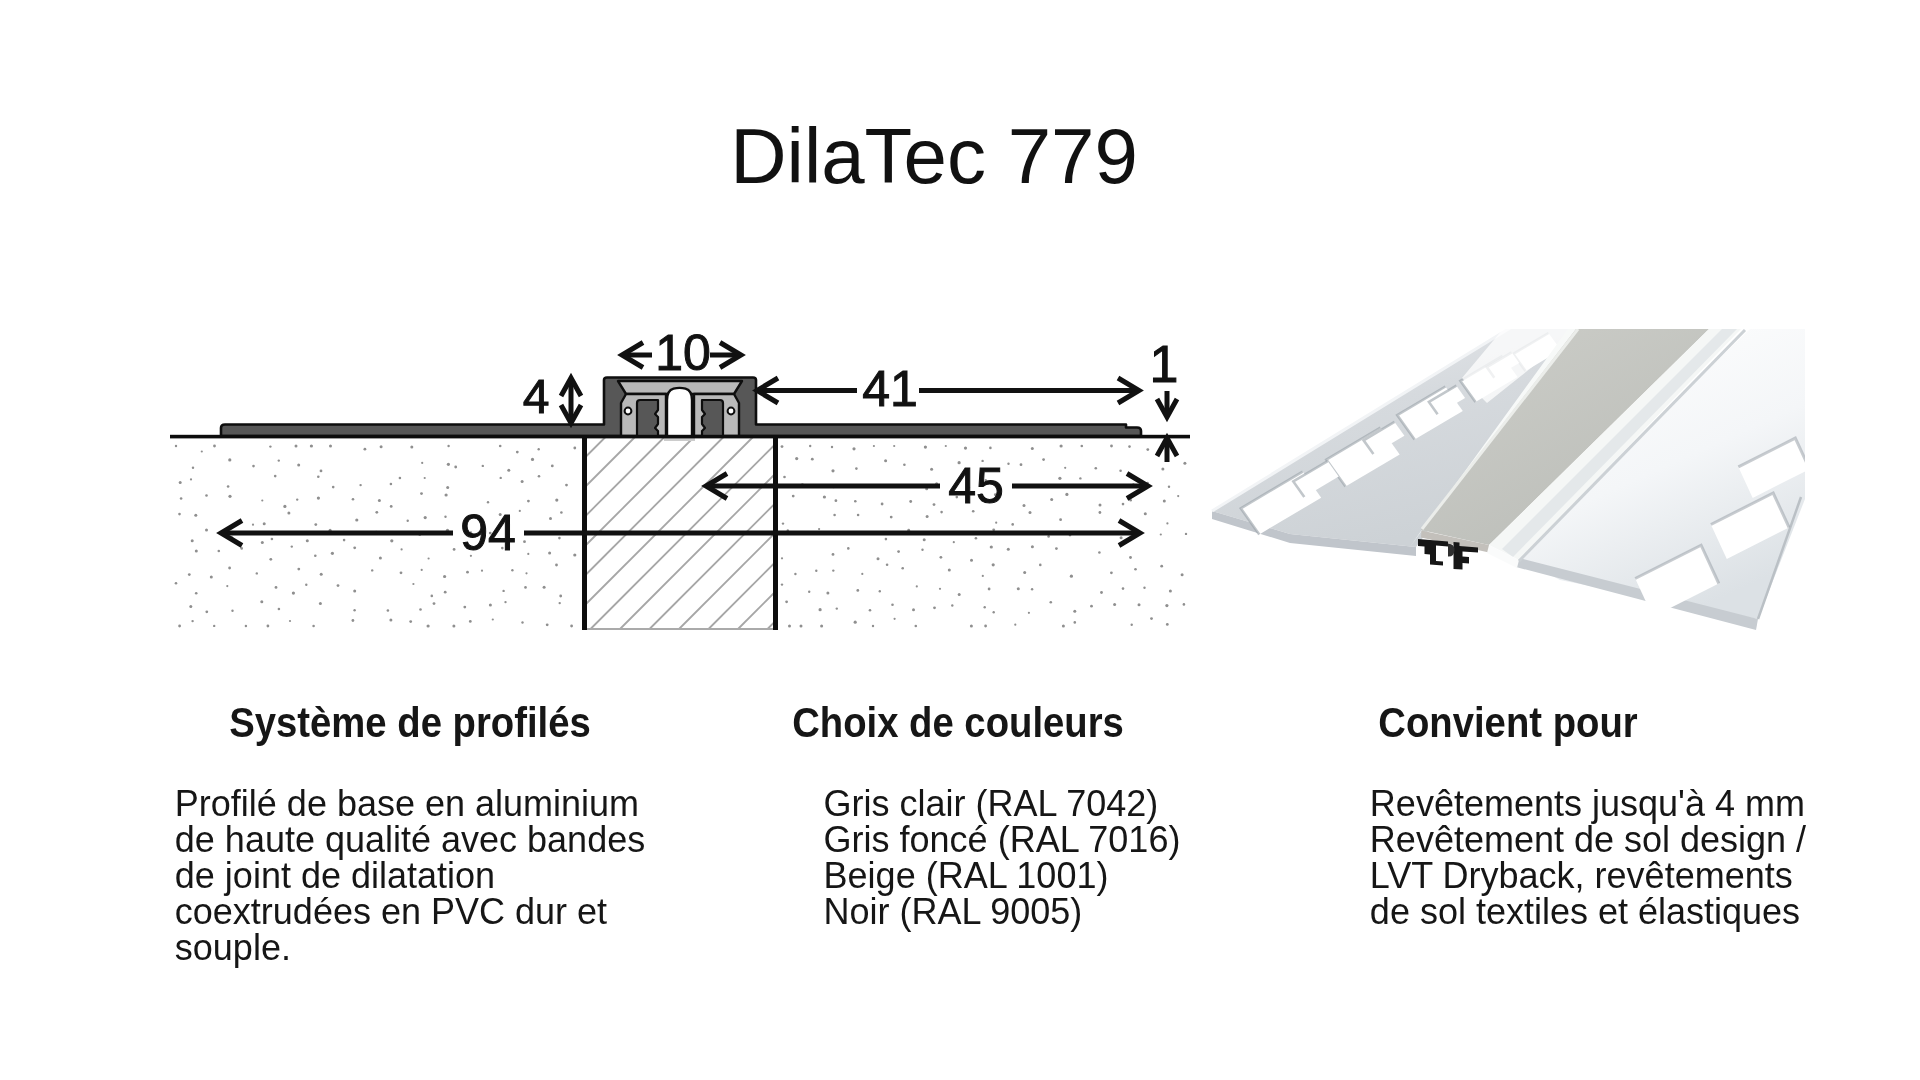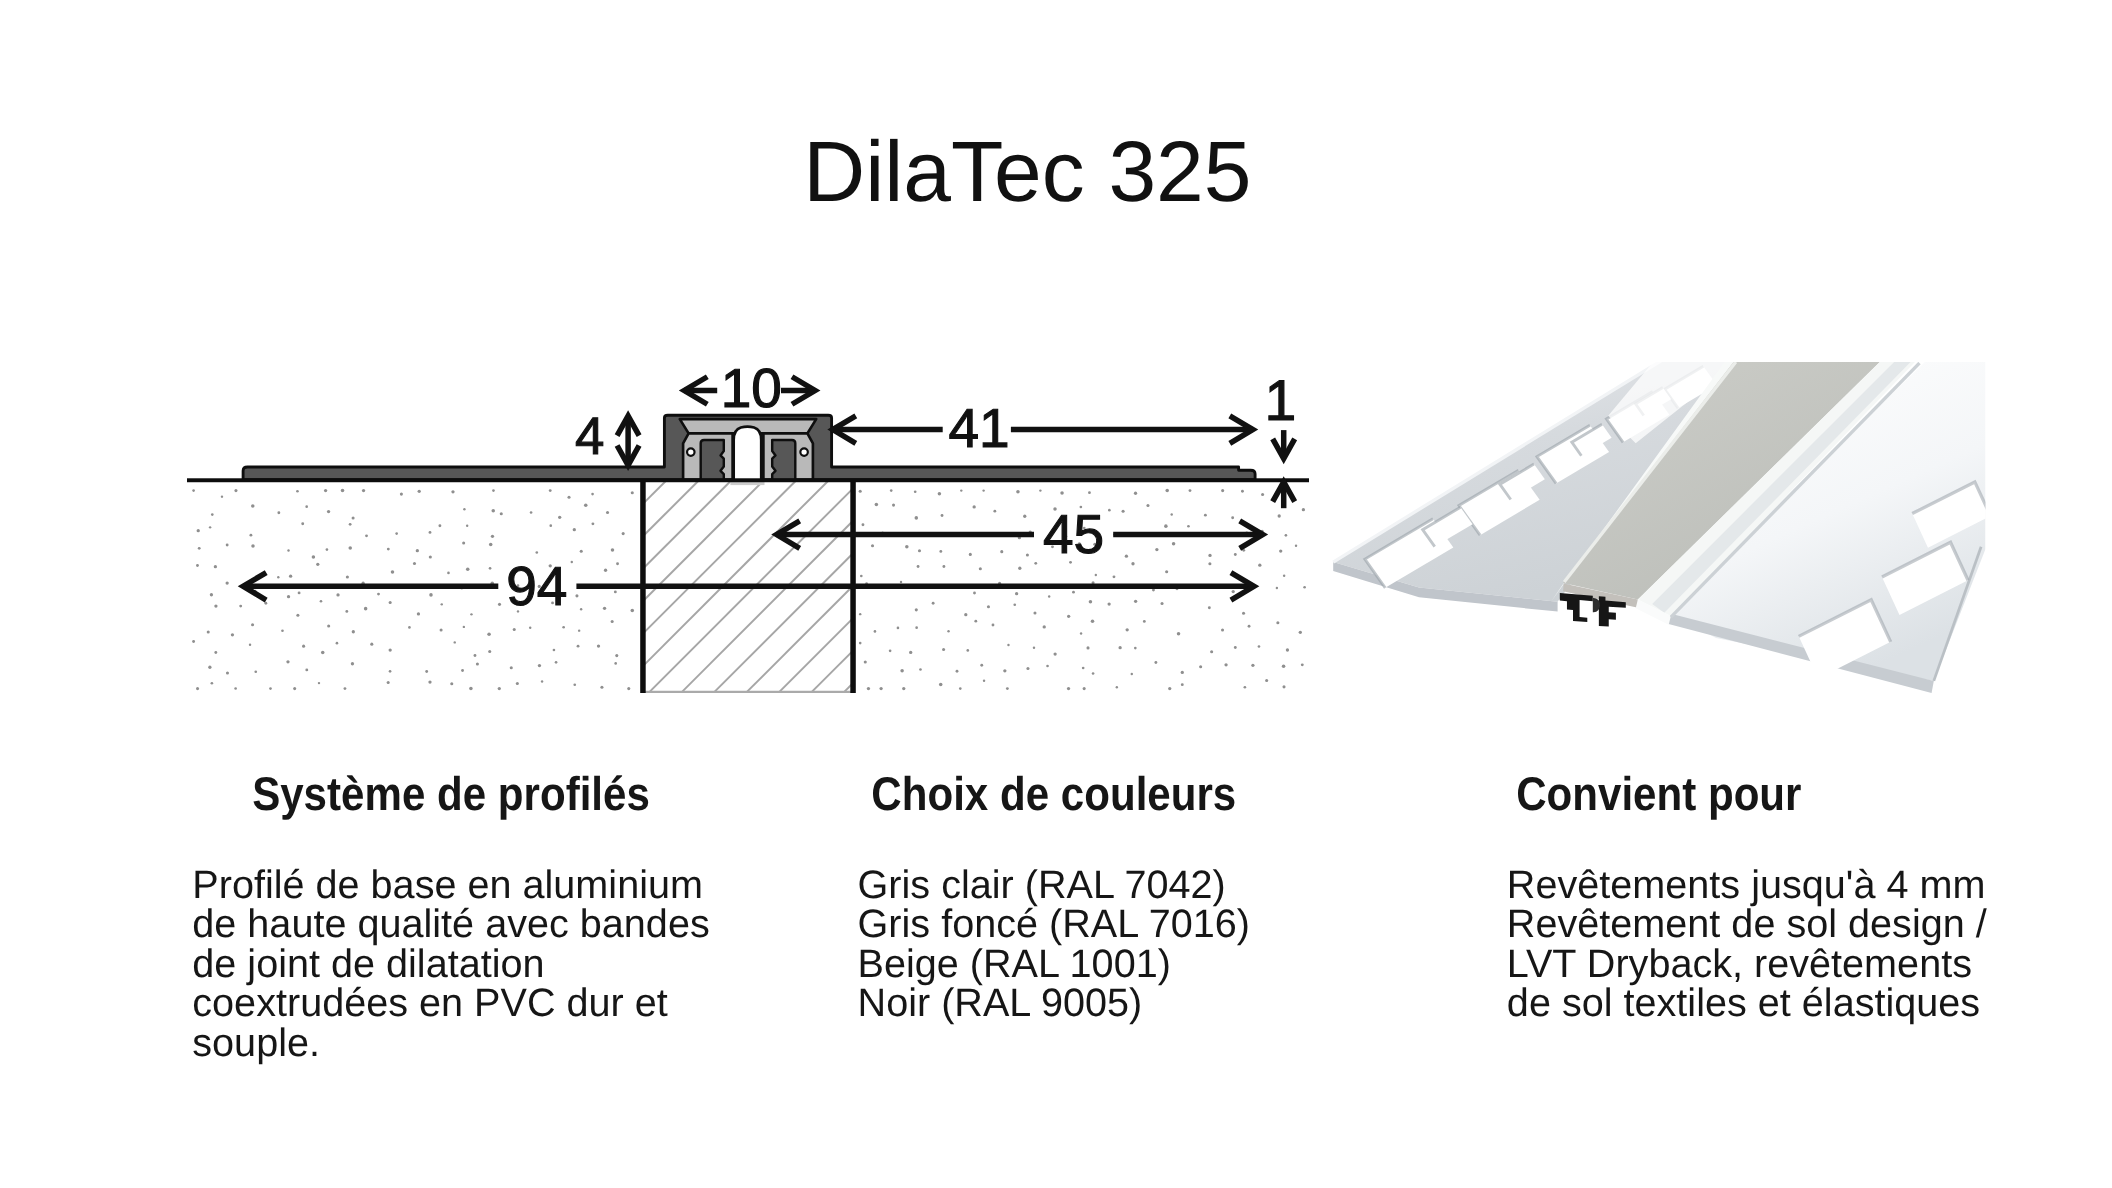--- a/index.html
+++ b/index.html
@@ -5,21 +5,21 @@
                font-family:"Liberation Sans", sans-serif; overflow:hidden; }
   .abs { position:absolute; }
   #title { left:934px; top:117px; transform:translateX(-50%);
             font-size:78px; font-weight:400; color:#111; line-height:1; white-space:nowrap; }
   .head { font-size:43px; font-weight:700; color:#161616; line-height:1;
            transform:translateX(-50%) scaleX(0.89); white-space:nowrap; top:701px; }
   .body { font-size:36px; font-weight:400; color:#161616; line-height:36px;
            transform:translateX(-50%); text-align:left; top:786px; white-space:nowrap; }
 </style></head>
 <body>
-<div id="title" class="abs">DilaTec 325</div>
+<div id="title" class="abs">DilaTec 779</div>
 
 <svg class="abs" style="left:150px;top:320px" width="1060" height="340" viewBox="150 320 1060 340">
   <g fill="#8f8f8f">
       <circle cx="176.0" cy="446.0" r="1.2"></circle>
       <circle cx="201.8" cy="451.5" r="1.1"></circle>
       <circle cx="214.5" cy="446.0" r="1.4"></circle>
       <circle cx="270.4" cy="446.6" r="1.2"></circle>
       <circle cx="296.0" cy="446.0" r="1.5"></circle>
       <circle cx="311.4" cy="446.0" r="1.6"></circle>
       <circle cx="330.5" cy="446.0" r="1.5"></circle>
@@ -503,14 +503,14 @@
     </g>
     <path d="M 1448,543.5 Q 1455,544 1454.5,550.5 Q 1454,557 1448,556.5 Z" fill="#2e2e2e"></path>
   </g>
 </svg>
 
 <div class="abs head" style="left:410px">Système de profilés</div>
 <div class="abs head" style="left:958px">Choix de couleurs</div>
 <div class="abs head" style="left:1508px">Convient pour</div>
 
 <div class="abs body" style="left:410px">Profilé de base en aluminium<br>de haute qualité avec bandes<br>de joint de dilatation<br>coextrudées en PVC dur et<br>souple.</div>
-<div class="abs body" style="left:958px">Gris clair (RAL 7042)<br>Gris foncé (RAL 7016)<br>Beige (RAL 1001)<br>Noir (RAL 9005)</div>
+<div class="abs body" style="left:1002px">Gris clair (RAL 7042)<br>Gris foncé (RAL 7016)<br>Beige (RAL 1001)<br>Noir (RAL 9005)</div>
 <div class="abs body" style="left:1588px">Revêtements jusqu'à 4 mm<br>Revêtement de sol design /<br>LVT Dryback, revêtements<br>de sol textiles et élastiques</div>
 
 </body></html>

